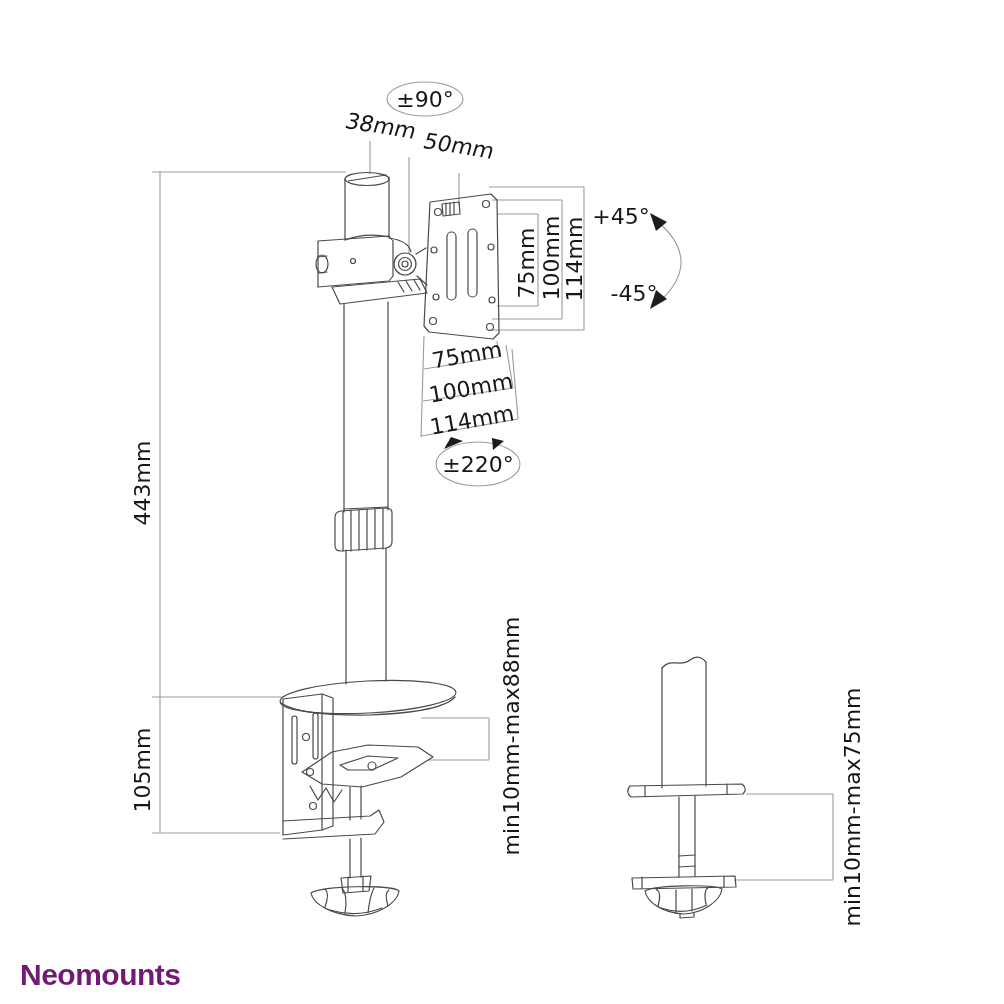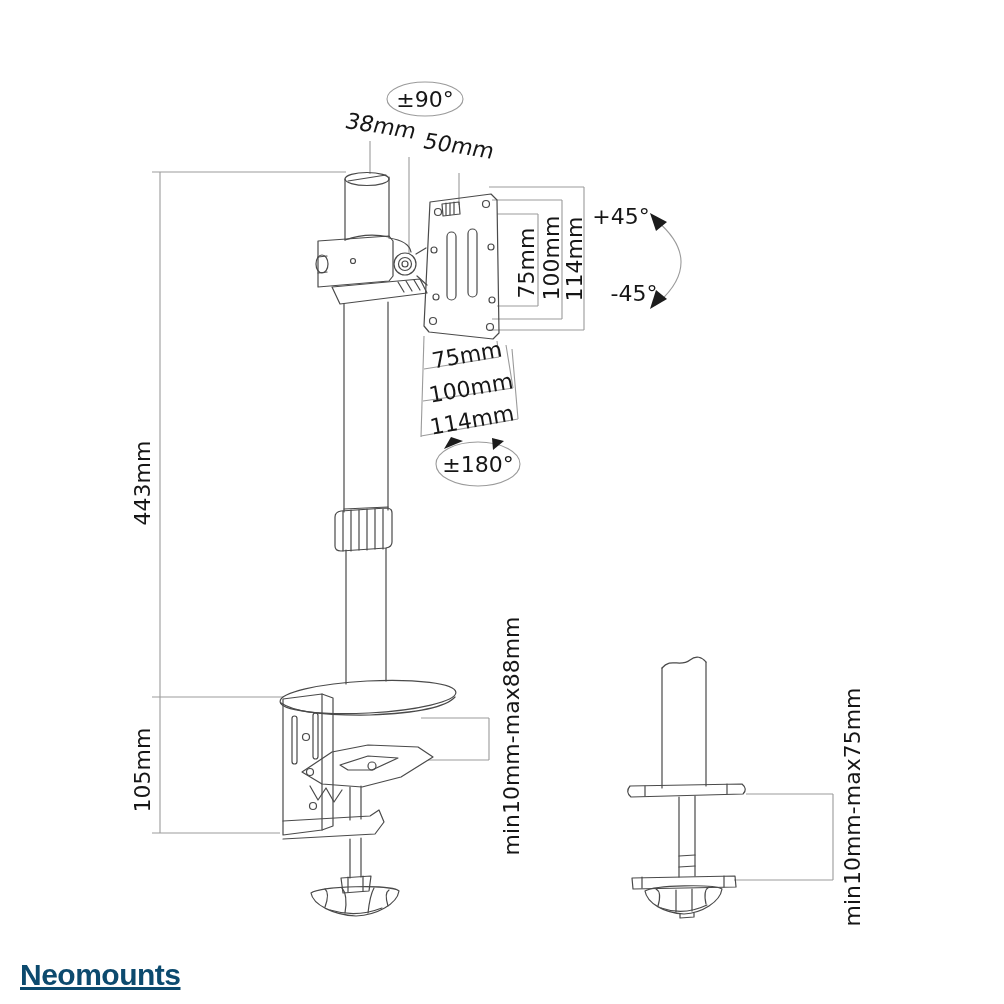--- a/index.html
+++ b/index.html
@@ -22,21 +22,21 @@
   #lbl-v114 {left:574px;top:259px;transform:translate(-50%,-50%) rotate(-90deg);}
   #lbl-443  {left:142px;top:483px;transform:translate(-50%,-50%) rotate(-90deg);}
   #lbl-105  {left:142px;top:770px;transform:translate(-50%,-50%) rotate(-90deg);}
   #lbl-max88{left:511px;top:736px;transform:translate(-50%,-50%) rotate(-90deg);}
   #lbl-max75{left:852px;top:807px;transform:translate(-50%,-50%) rotate(-90deg);}
   
   #lbl-h75 {left:467px;top:355px;transform:translate(-50%,-50%) rotate(-10deg);}
   #lbl-h100{left:471px;top:388px;transform:translate(-50%,-50%) rotate(-10deg);}
   #lbl-h114{left:472px;top:420px;transform:translate(-50%,-50%) rotate(-10deg);}
   .logo{position:absolute;left:20px;top:958px;font-family:"Liberation Sans",sans-serif;
-        font-weight:bold;font-size:30px;color:#0c4a6e;letter-spacing:-0.5px;text-decoration:underline;}
+        font-weight:bold;font-size:30px;color:#701a75;letter-spacing:-0.5px;}
 </style>
 </head>
 <body>
 
 <div class="canvas">
 
   <svg width="1004" height="1004" viewBox="0 0 1004 1004">
 
     <g stroke="#9b9b9b" stroke-width="1.1" fill="none">
       <path d="M160,172 V833"></path>
@@ -176,20 +176,20 @@
   <span class="lbl" id="lbl-38">38mm</span>
   <span class="lbl" id="lbl-50">50mm</span>
   <span class="lbl" id="lbl-plus45">+45°</span>
   <span class="lbl" id="lbl-minus45">-45°</span>
   <span class="lbl" id="lbl-v75">75mm</span>
   <span class="lbl" id="lbl-v100">100mm</span>
   <span class="lbl" id="lbl-v114">114mm</span>
   <span class="lbl" id="lbl-h75">75mm</span>
   <span class="lbl" id="lbl-h100">100mm</span>
   <span class="lbl" id="lbl-h114">114mm</span>
-  <span class="lbl" id="lbl-rot180">±180°</span>
+  <span class="lbl" id="lbl-rot180">±220°</span>
   <span class="lbl" id="lbl-443">443mm</span>
   <span class="lbl" id="lbl-105">105mm</span>
   <span class="lbl" id="lbl-max88">min10mm-max88mm</span>
   <span class="lbl" id="lbl-max75">min10mm-max75mm</span>
 
   <div class="logo">Neomounts</div>
 </div>
 
 </body></html>

